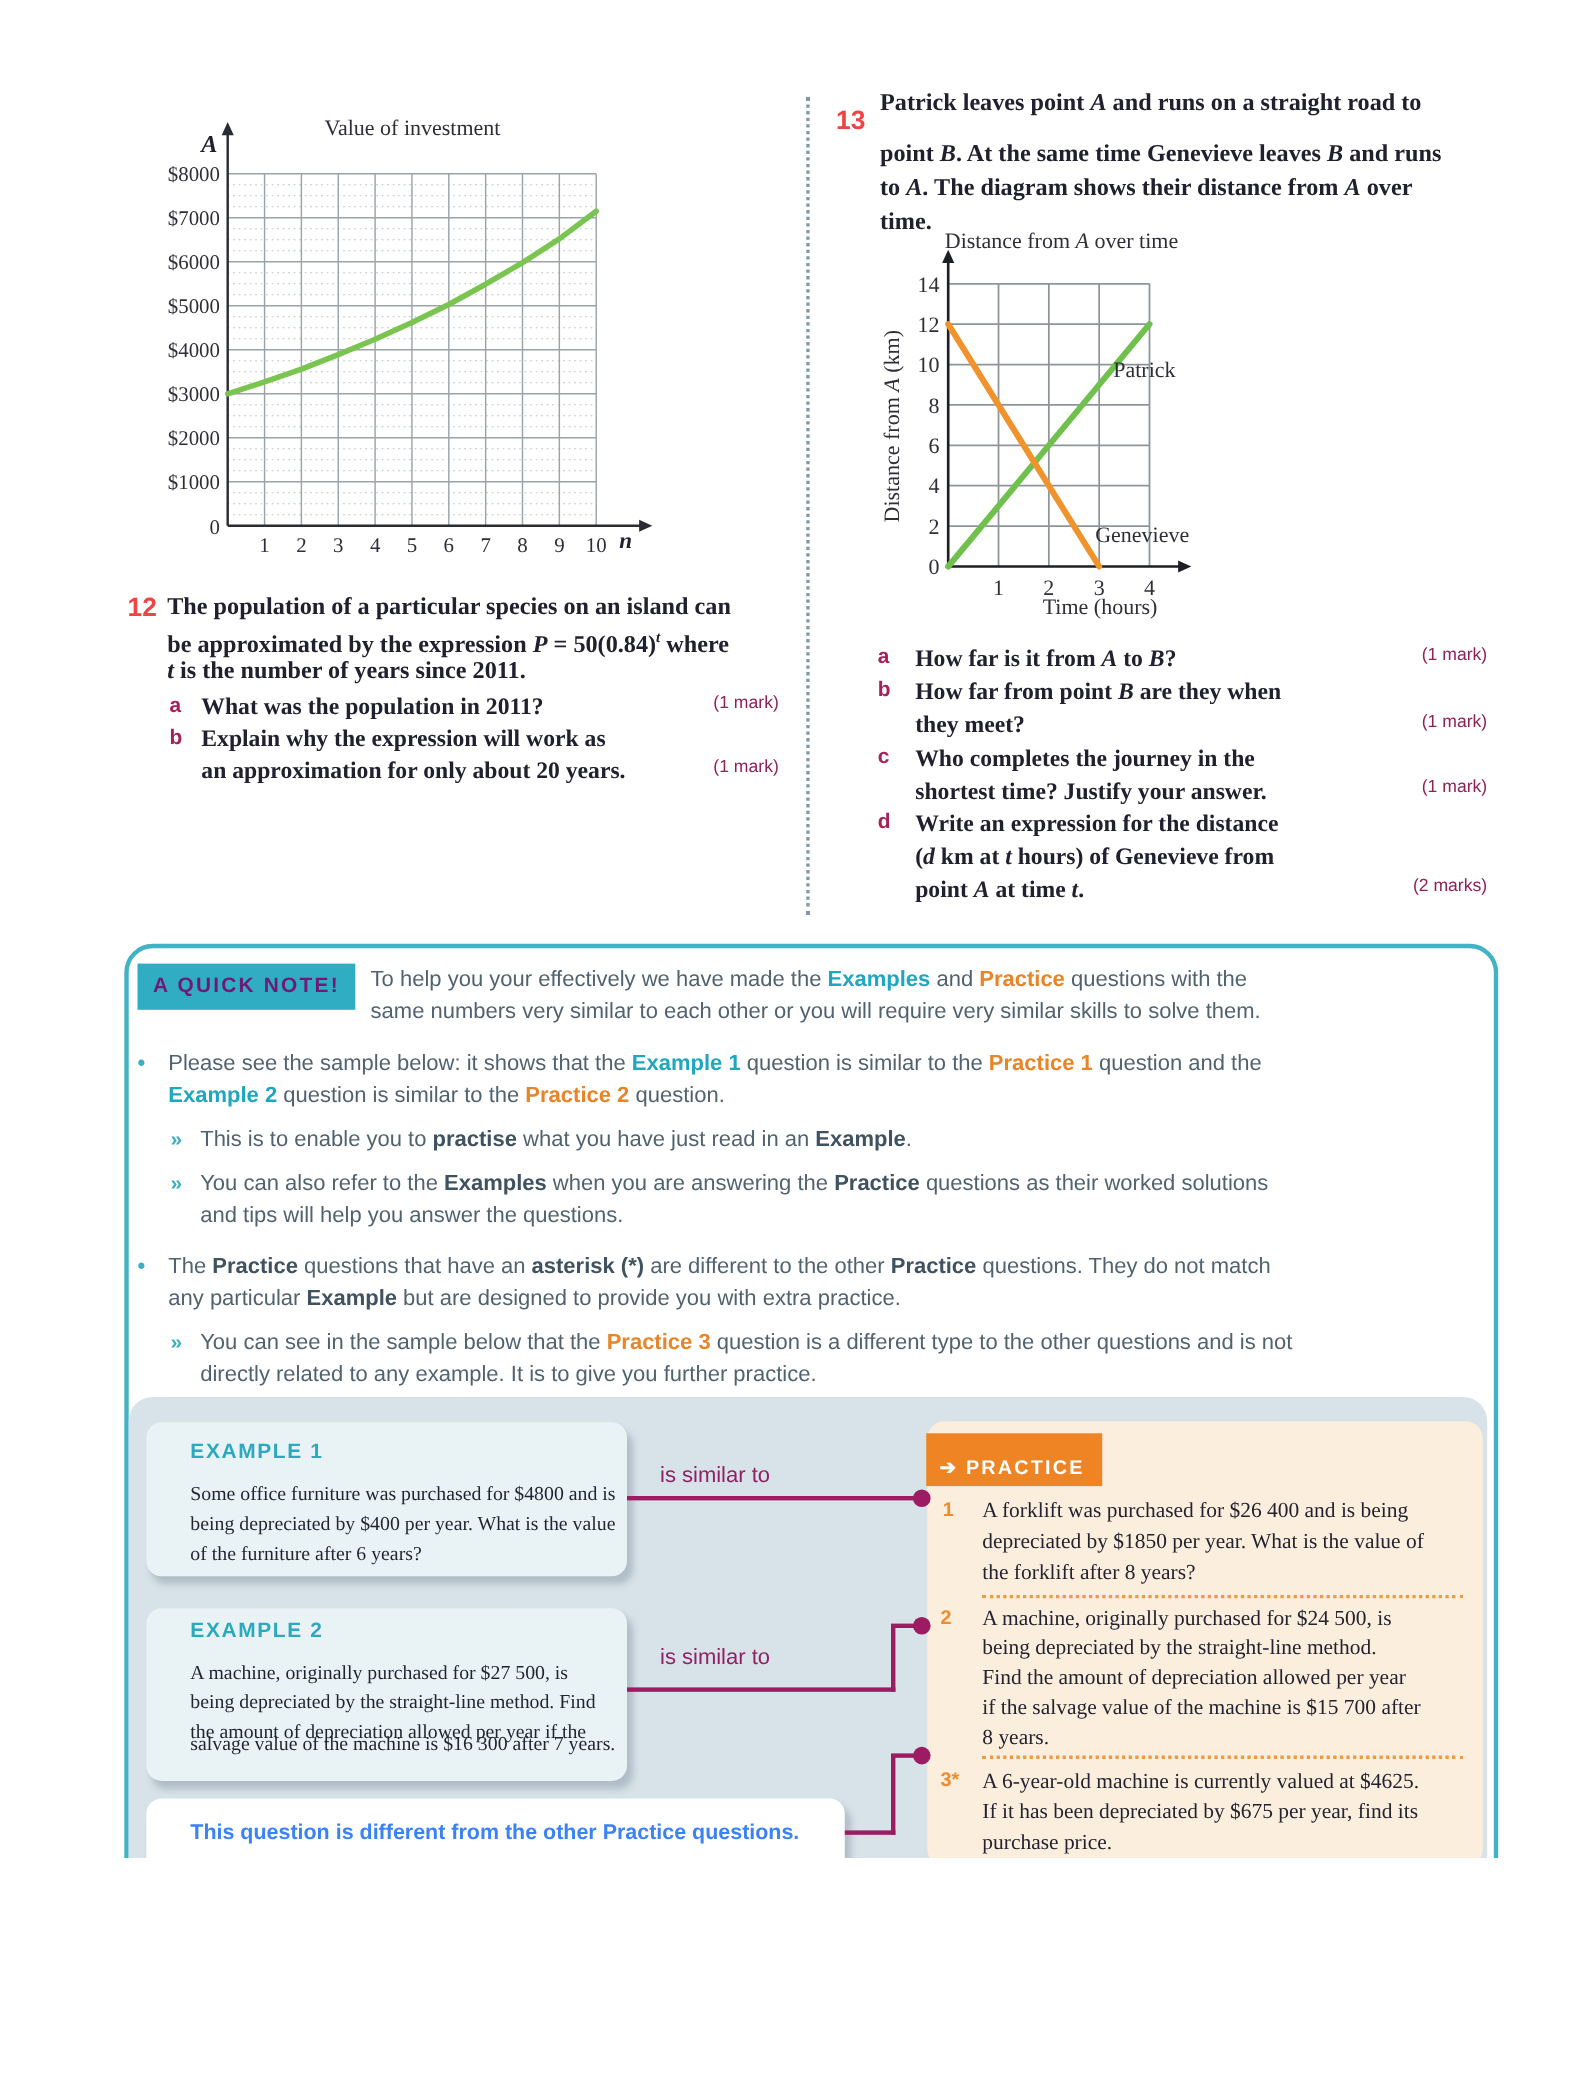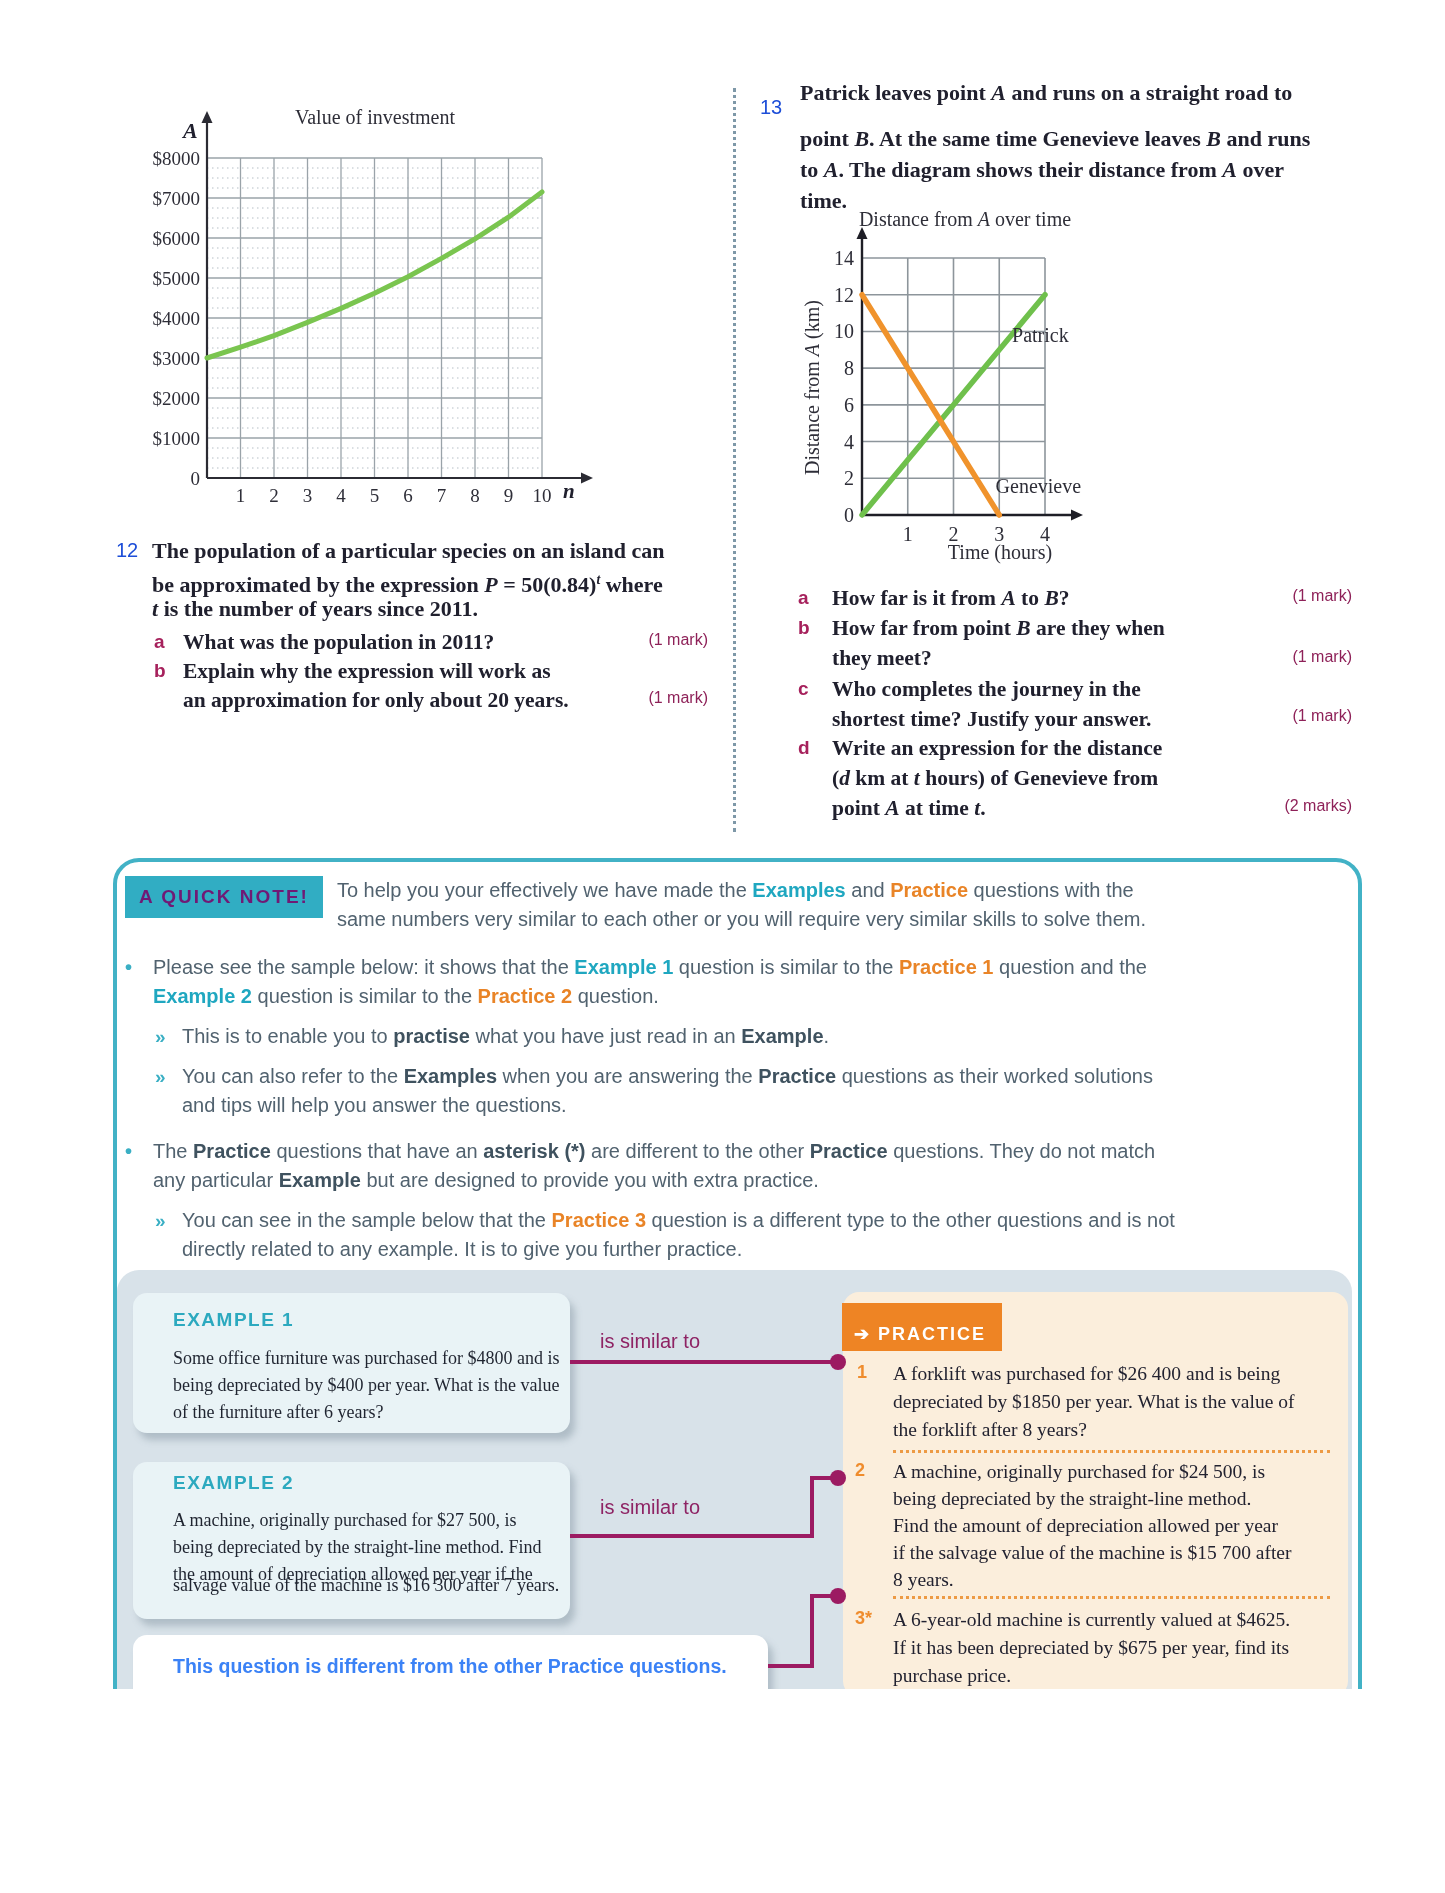--- a/index.html
+++ b/index.html
@@ -1,21 +1,21 @@
 <!DOCTYPE html>
 <html><head>
 <meta charset="utf-8">
 <style>
   html,body{margin:0;padding:0;background:#ffffff;}
   .page{position:relative;width:1445px;height:1689px;background:#ffffff;overflow:hidden;
         font-family:"Liberation Serif",serif;}
   .abs{position:absolute;}
   
-  .qnum{position:absolute;font-family:"Liberation Sans",sans-serif;font-weight:normal;
-        font-size:20px;color:#1d4ed8;}
+  .qnum{position:absolute;font-family:"Liberation Sans",sans-serif;font-weight:bold;
+        font-size:24px;color:#ef4444;}
   .qline{white-space:nowrap;font-weight:bold;font-size:22px;line-height:31px;color:#20202E;}
   .qline.small{font-size:21.5px;line-height:30px;}
   .pletter{position:absolute;font-family:"Liberation Sans",sans-serif;font-weight:bold;
         font-size:19px;color:#A6215C;}
   .mark{position:absolute;font-family:"Liberation Sans",sans-serif;font-size:16px;
         color:#8E2158;text-align:right;width:150px;}
   .rt-italic{font-style:italic;}
   .rt-sup{vertical-align:super;font-size:0.62em;font-style:italic;}
   
   svg.chart{position:absolute;overflow:visible;}

